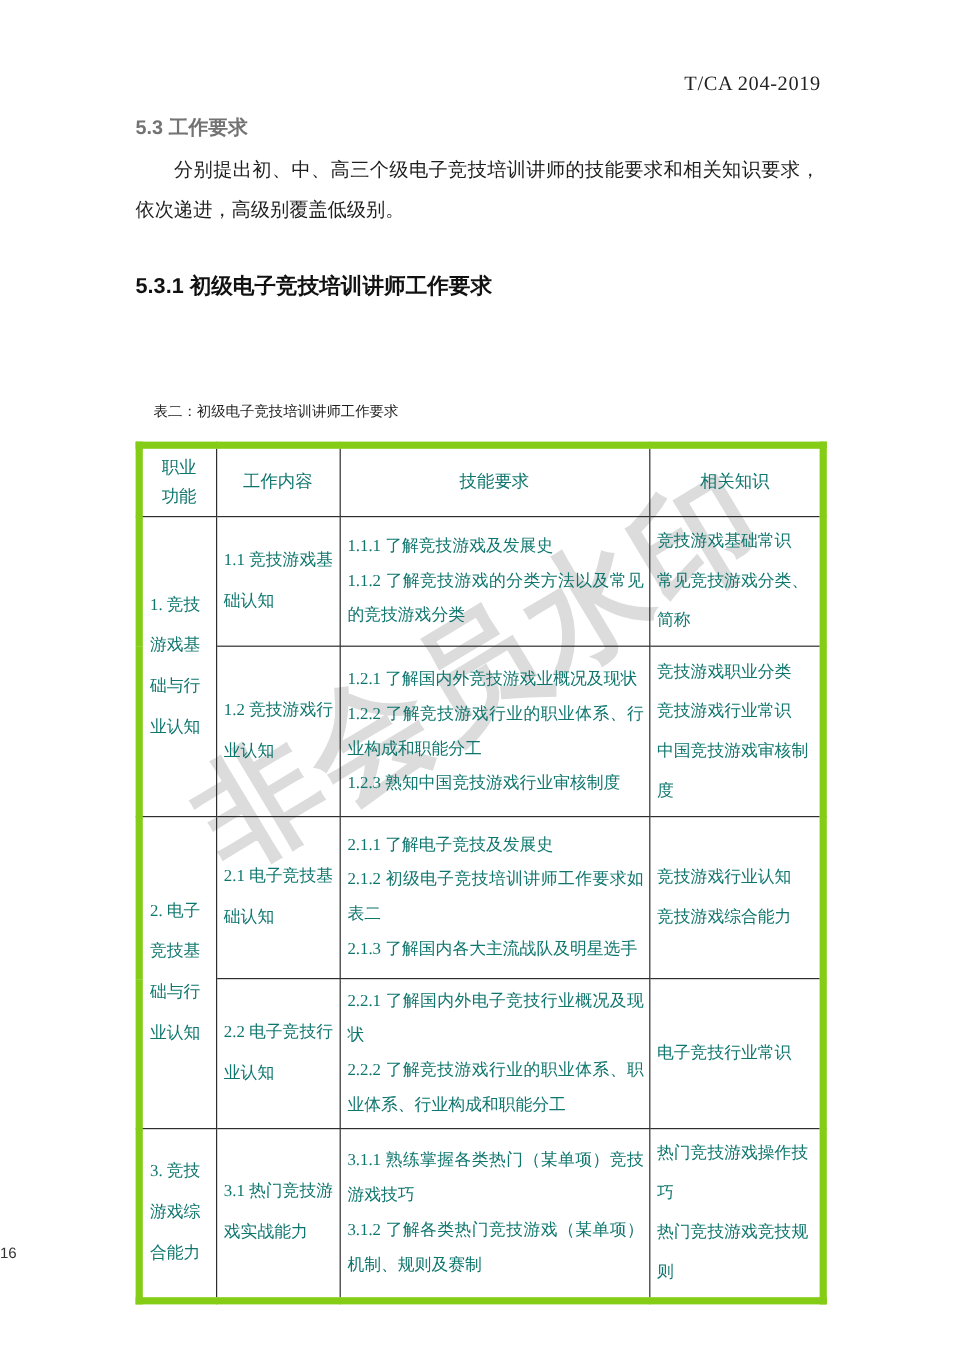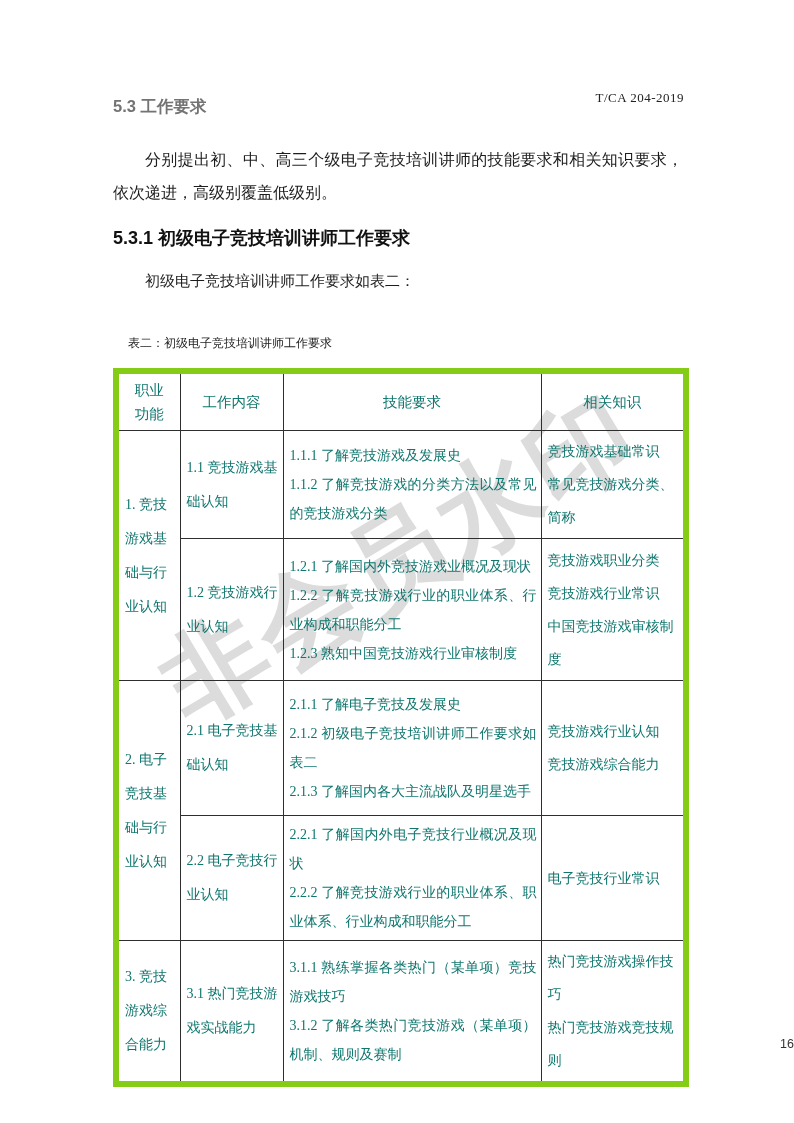--- a/index.html
+++ b/index.html
@@ -16,35 +16,34 @@
     font-family: "Liberation Serif", "DejaVu Serif", serif;
     color: #1d1d1d;
   }
   .layer {
     position: absolute;
     z-index: 1;
   }
   .doc-code {
     top: 60px;
     right: 110px;
-    font-size: 13px;
+    font-size: 17px;
     letter-spacing: 0.5px;
     color: #222;
-    margin-top: 30px;
   }
   .h1 {
     top: 96px;
     left: 113px;
     font-family: "Liberation Sans", "DejaVu Sans", sans-serif;
     font-weight: bold;
     font-size: 16.5px;
     color: #737373;
   }
   .p1 {
-    top: 143px;
+    top: 126px;
     left: 113px;
     width: 570px;
     font-size: 16px;
     line-height: 33px;
     text-indent: 32px;
     text-align: justify;
   }
   .h2 {
     top: 226px;
     left: 113px;
@@ -130,21 +129,21 @@
     font-size: 103px;
     color: #dcdcdc;
     transform: rotate(-31deg);
     white-space: nowrap;
     letter-spacing: 3px;
   }
   .pageno {
     top: 1037px;
     left: 0;
     width: 100%;
-    text-align: right;
+    text-align: left;
     font-family: "Liberation Sans", "DejaVu Sans", sans-serif;
     font-size: 12.5px;
     color: #333;
   }
 </style>
 </head>
 <body>
 
 <div class="page">
 
@@ -153,21 +152,20 @@
   </div>
 
   <div class="layer doc-code">T/CA 204-2019</div>
 
   <div class="layer h1">5.3 工作要求</div>
 
   <div class="layer p1">分别提出初、中、高三个级电子竞技培训讲师的技能要求和相关知识要求，依次递进，高级别覆盖低级别。</div>
 
   <div class="layer h2">5.3.1 初级电子竞技培训讲师工作要求</div>
 
-  <div class="layer p2">初级电子竞技培训讲师工作要求如表二：</div>
 
   <div class="layer caption">表二：初级电子竞技培训讲师工作要求</div>
 
   <div class="layer tablewrap">
     <table class="req">
       <colgroup>
         <col style="width:64px">
         <col style="width:103px">
         <col style="width:258px">
         <col style="width:145px">

